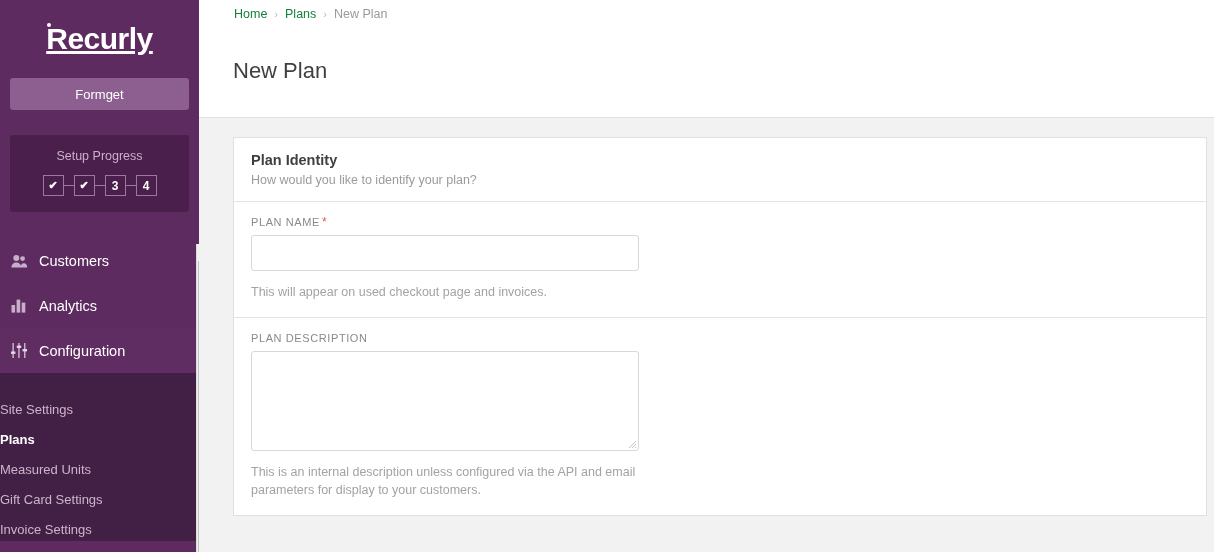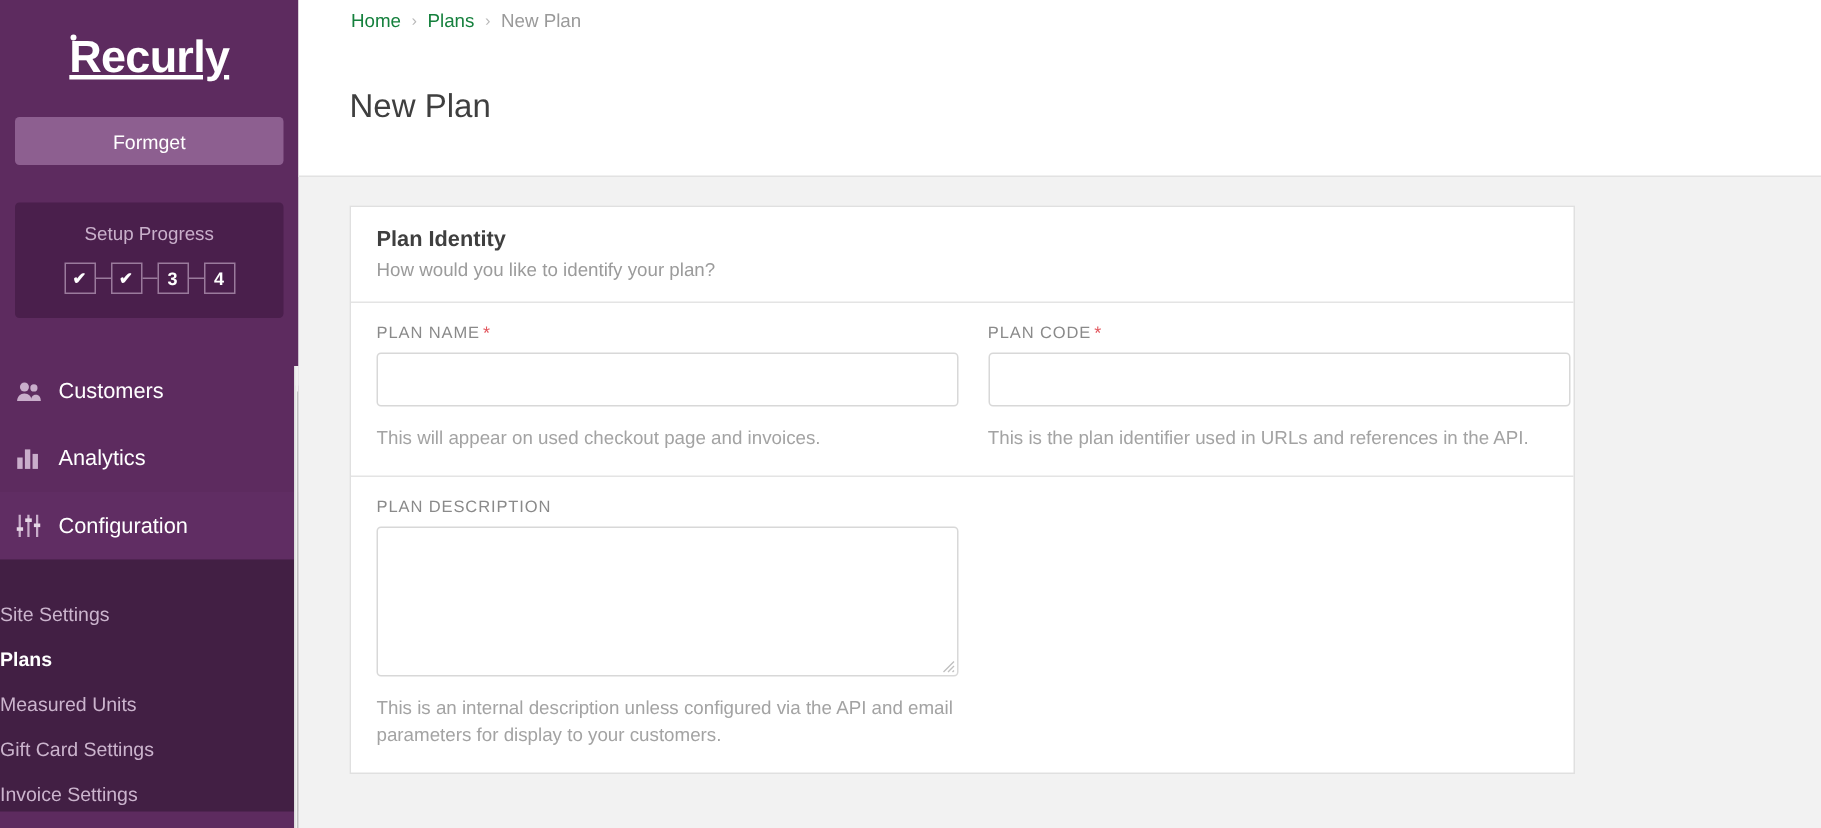--- a/index.html
+++ b/index.html
@@ -223,21 +223,21 @@
     font-size: 22px;
     color: #3f3f3f;
     font-weight: normal;
     margin: 0;
   }
 
   .content {
     padding: 19px 0 0 34px;
   }
   .card {
-    width: 817px;
+    width: 974px;
     background: #ffffff;
     border: 1px solid #e0e0e0;
     box-sizing: border-box;
   }
   .card-head {
     padding: 14px 17px 14px 17px;
     border-bottom: 1px solid #e4e4e4;
   }
   .card-head h3 {
     margin: 0 0 5px 0;
@@ -447,25 +447,20 @@
         </div>
 
         <div class="row">
 
           <div class="col col-half">
             <label class="field-label"><span>PLAN NAME</span><span class="req">*</span></label>
             <input class="text-input" type="text" placeholder="" style="">
             <div class="field-help">This will appear on used checkout page and invoices.</div>
           </div>
 
-          <div class="col col-half">
-            <label class="field-label"><span>PLAN CODE</span><span class="req">*</span></label>
-            <input class="text-input" type="text" placeholder="" style="">
-            <div class="field-help">This is the plan identifier used in URLs and references in the API.</div>
-          </div>
 
         </div>
 
         <div class="row">
           <div class="col col-full">
             <label class="field-label">PLAN DESCRIPTION</label>
             <div class="textarea-wrap">
               <textarea class="text-area" placeholder="" style=""></textarea>
               <svg class="resize-grip" viewBox="0 0 10 10">
                 <path d="M9 2 L2 9 M9 5 L5 9 M9 8 L8 9" stroke="#c0c0c0" stroke-width="0.9" fill="none"></path>

